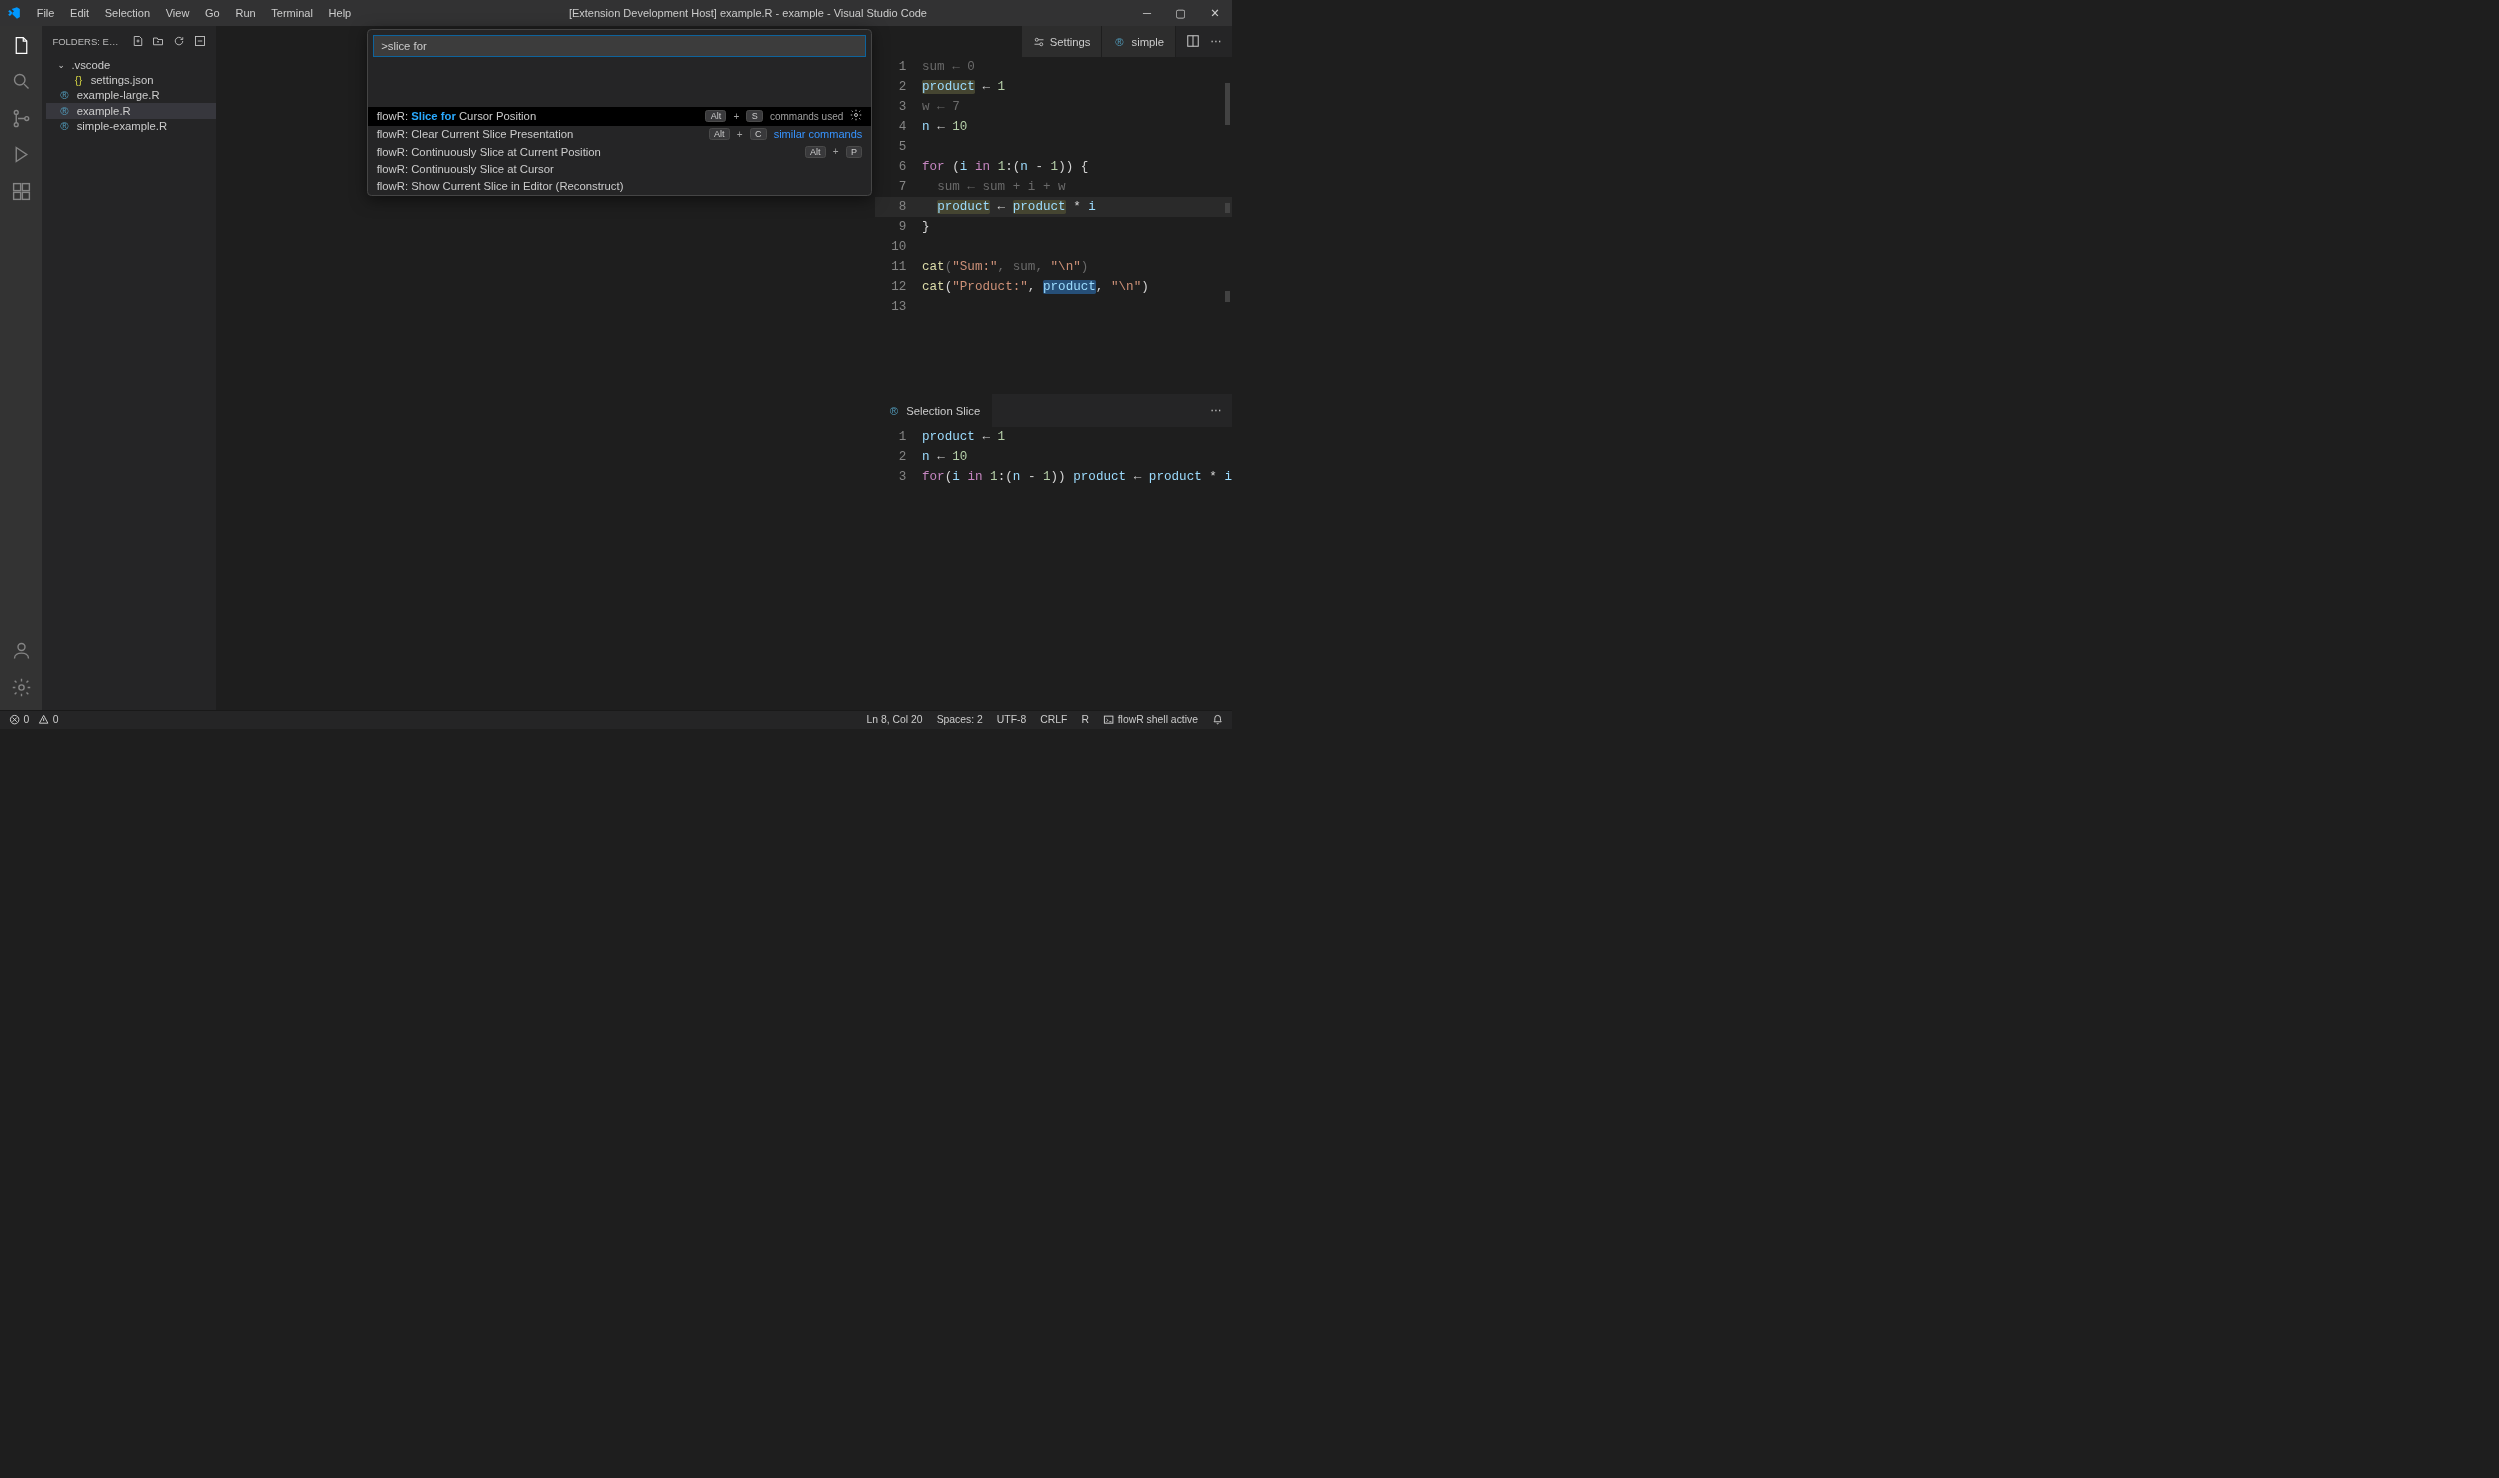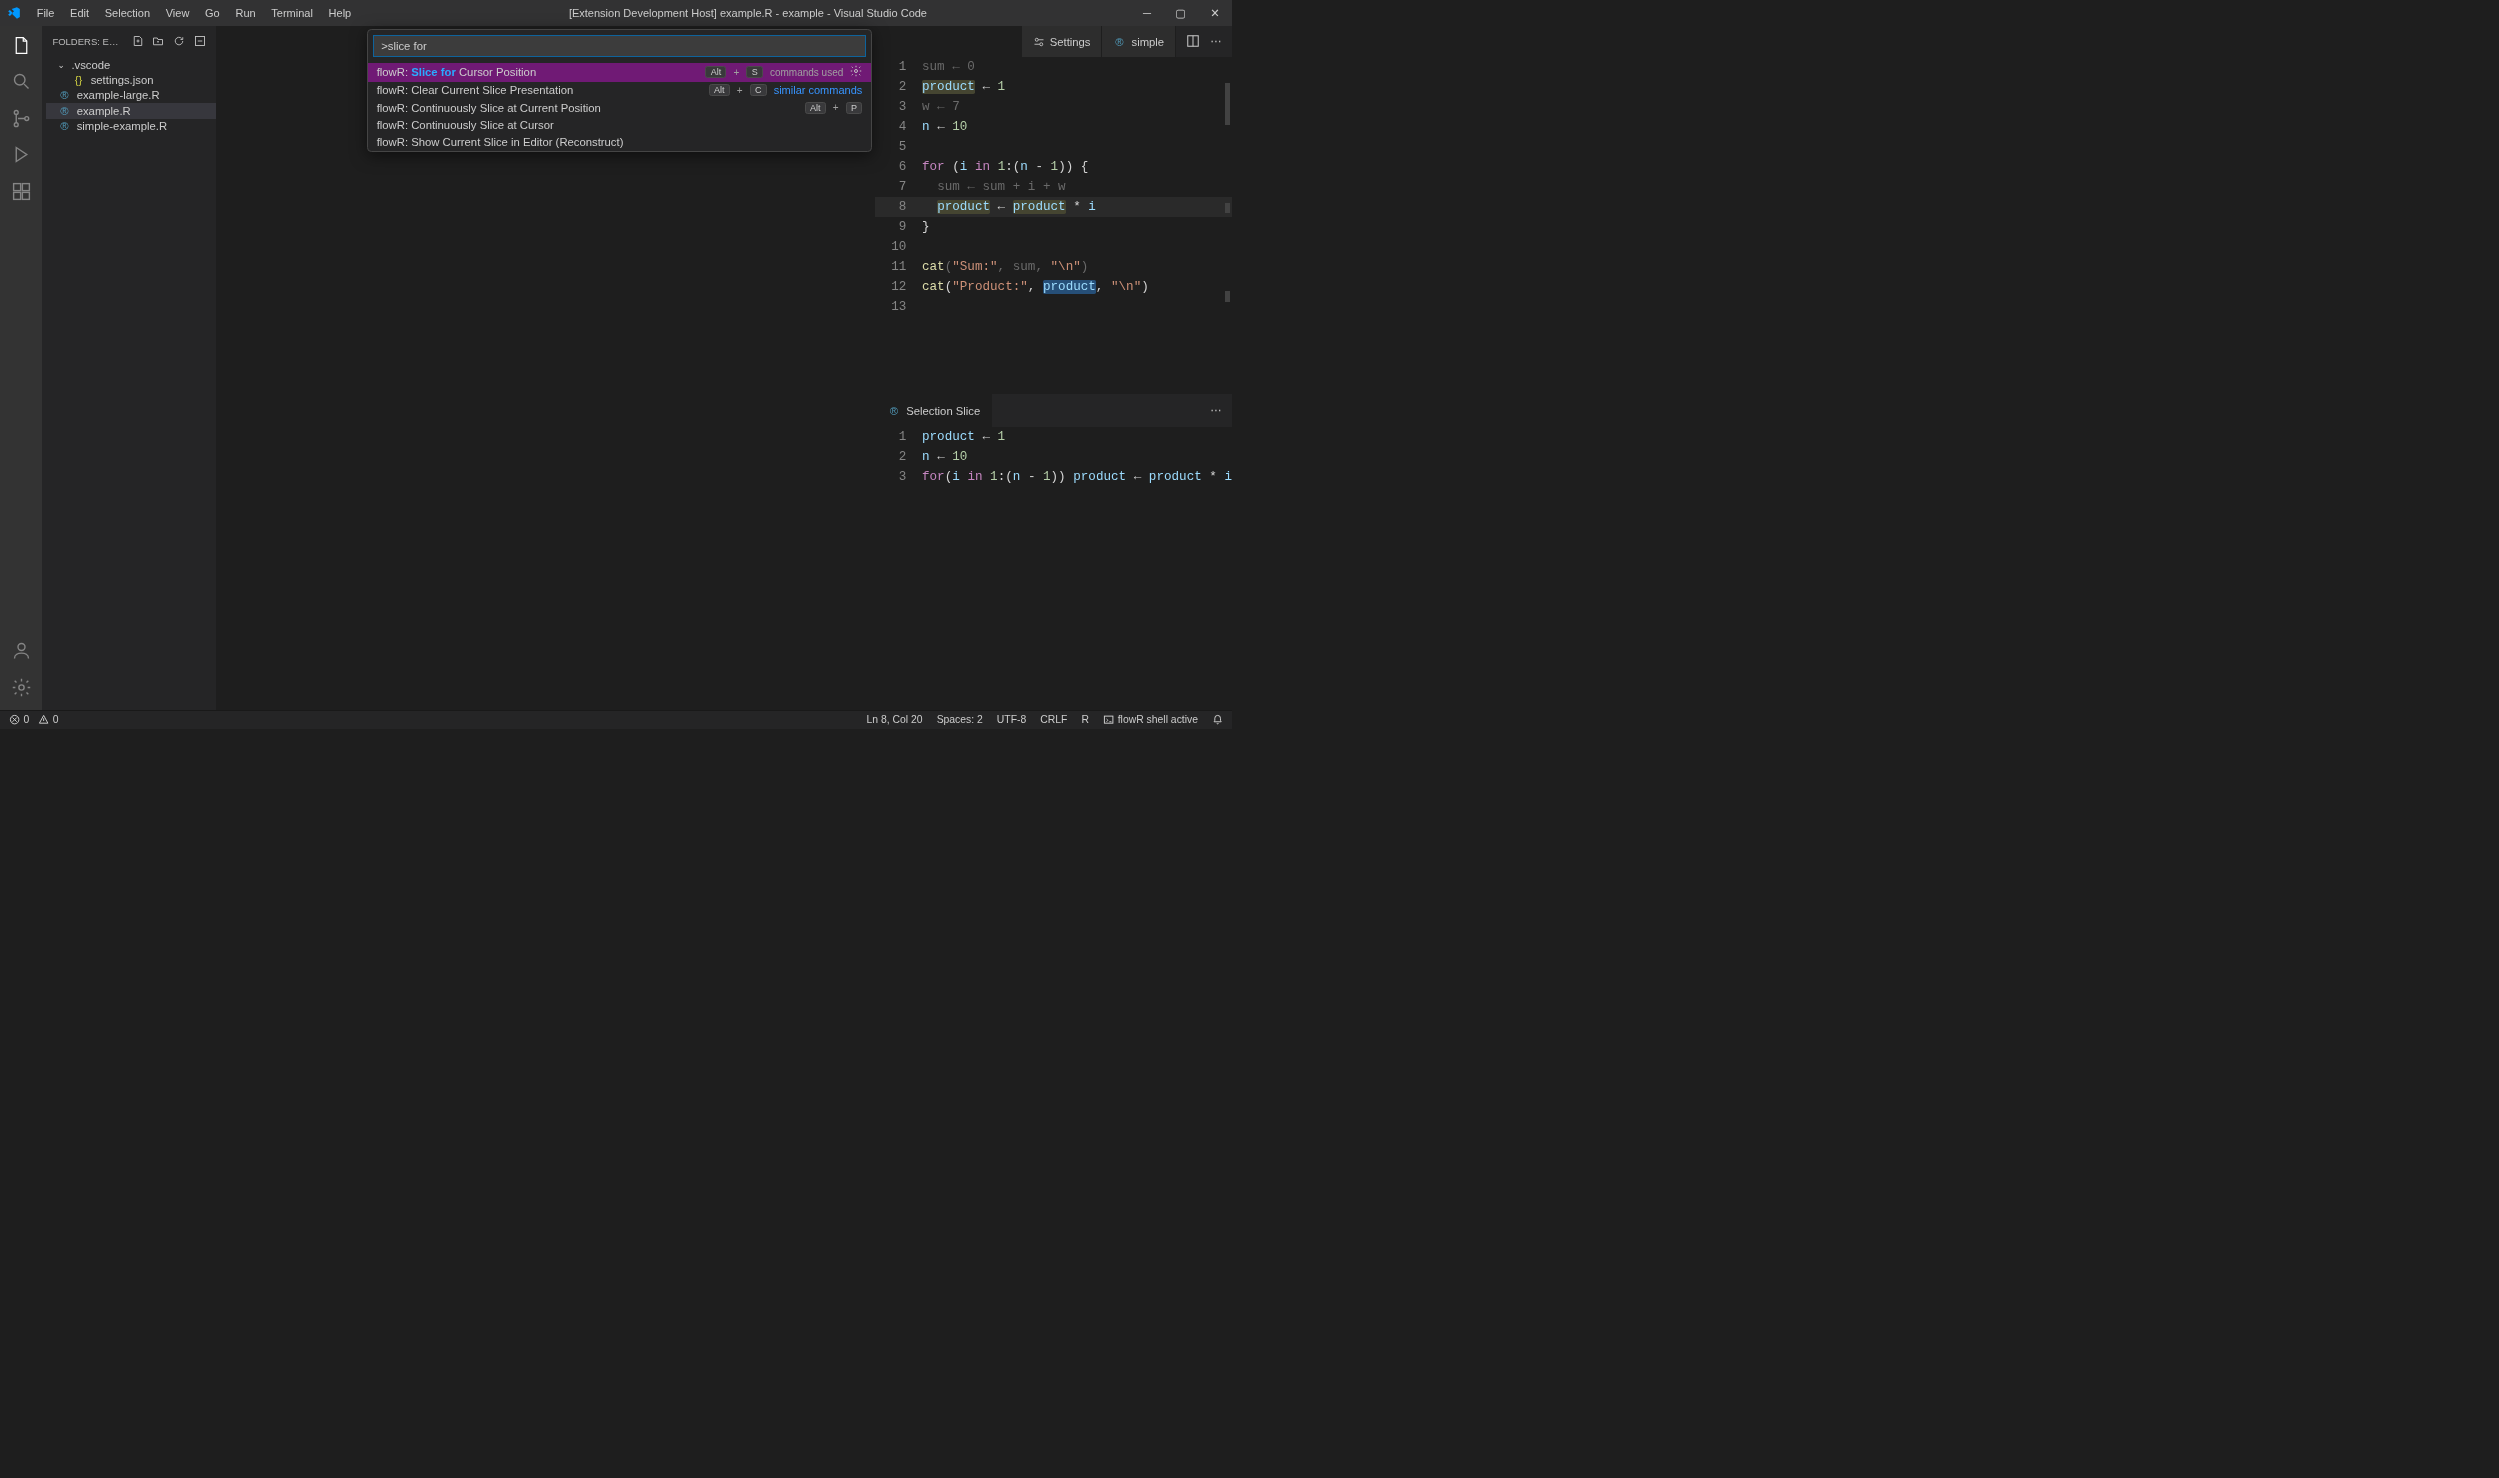--- a/index.html
+++ b/index.html
@@ -186,21 +186,21 @@
   font-family: inherit;
 }
 .palette-list {}
 .palette-item {
   display: flex;
   align-items: center;
   padding: 2.6px 8.7px;
   font-size: 11.3px;
   cursor: pointer;
 }
-.palette-item.selected { background: #701a75; }
+.palette-item.selected { background: #000000; margin-top: 44px; }
 .palette-label { flex: 1; }
 .palette-label .match { color: #2aaaff; font-weight: 600; }
 .palette-right { display: flex; align-items: center; gap: 7px; font-size: 10px; color: #a0a0a0; }
 .kbd {
   background: #39393b;
   border: 0.9px solid #4a4a4a;
   border-radius: 2.6px;
   padding: 0 4.3px;
   font-size: 9px;
   color: #cccccc;

